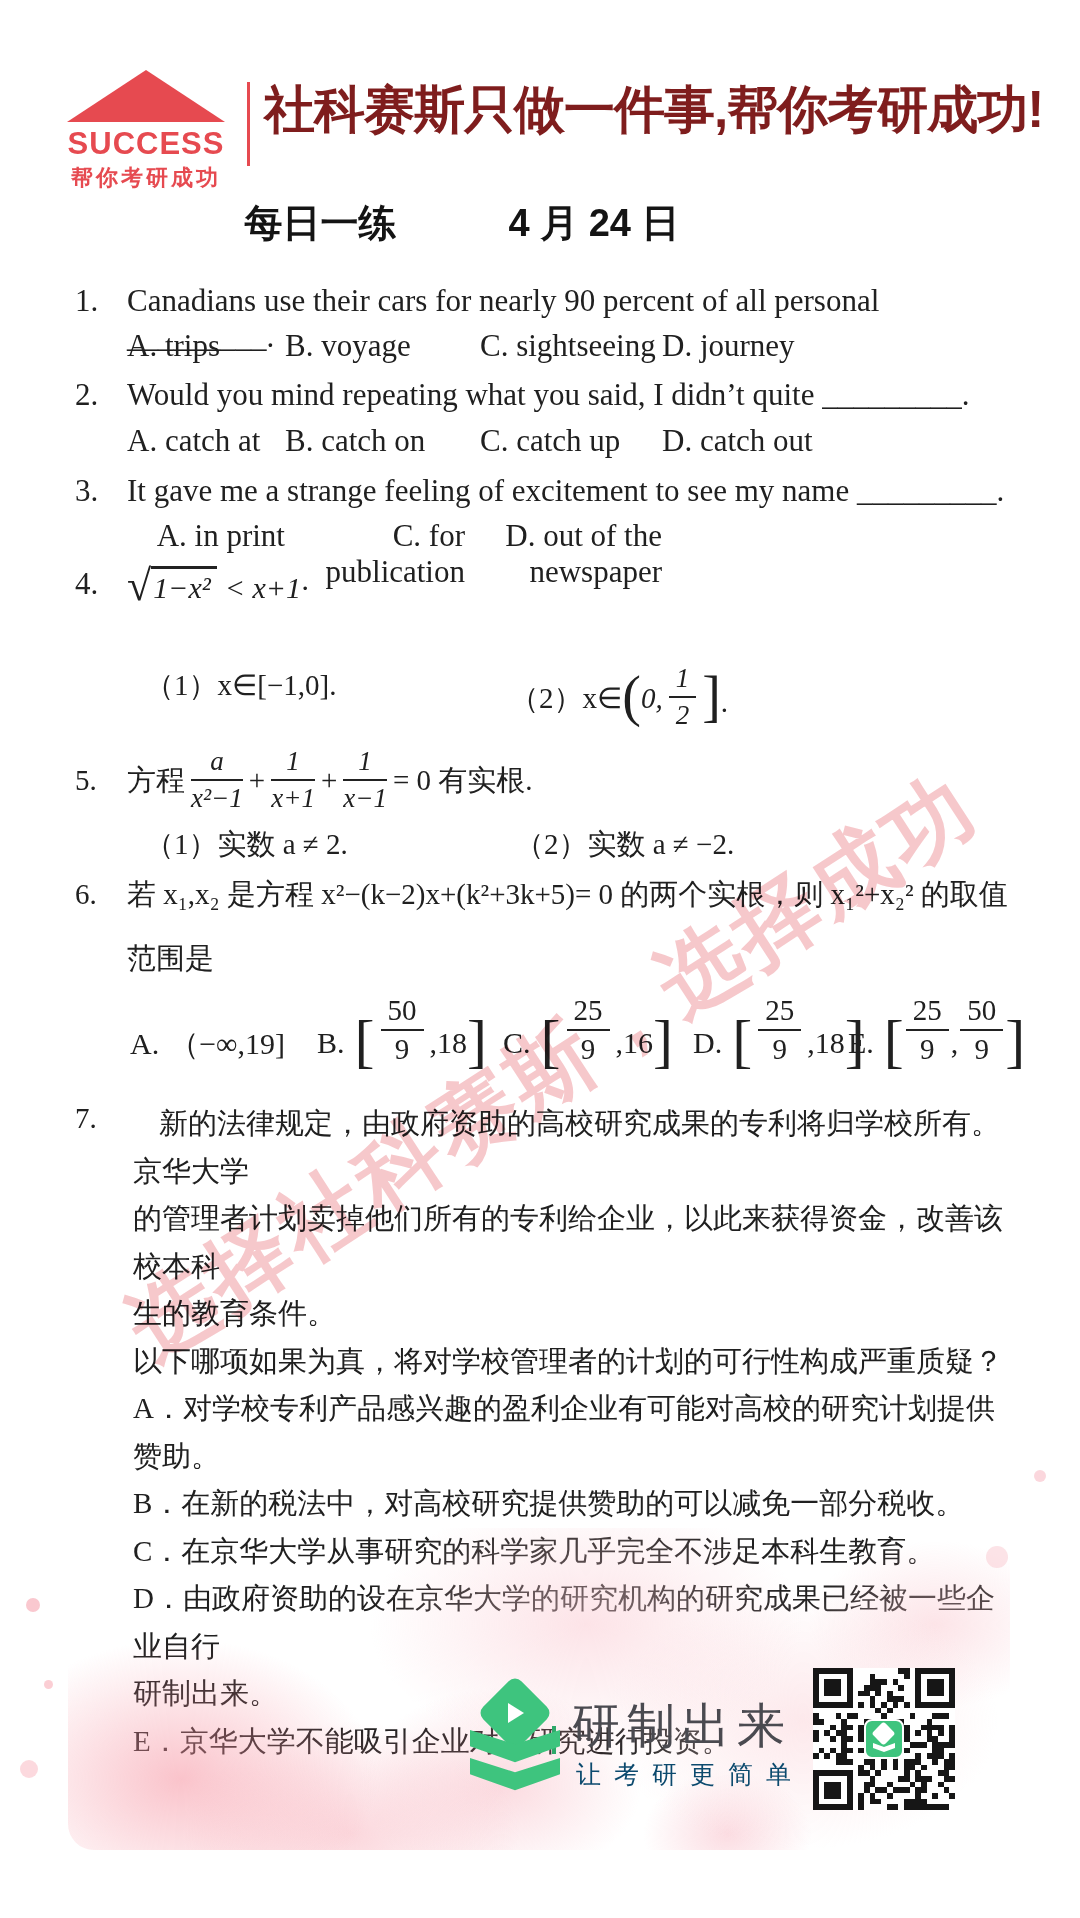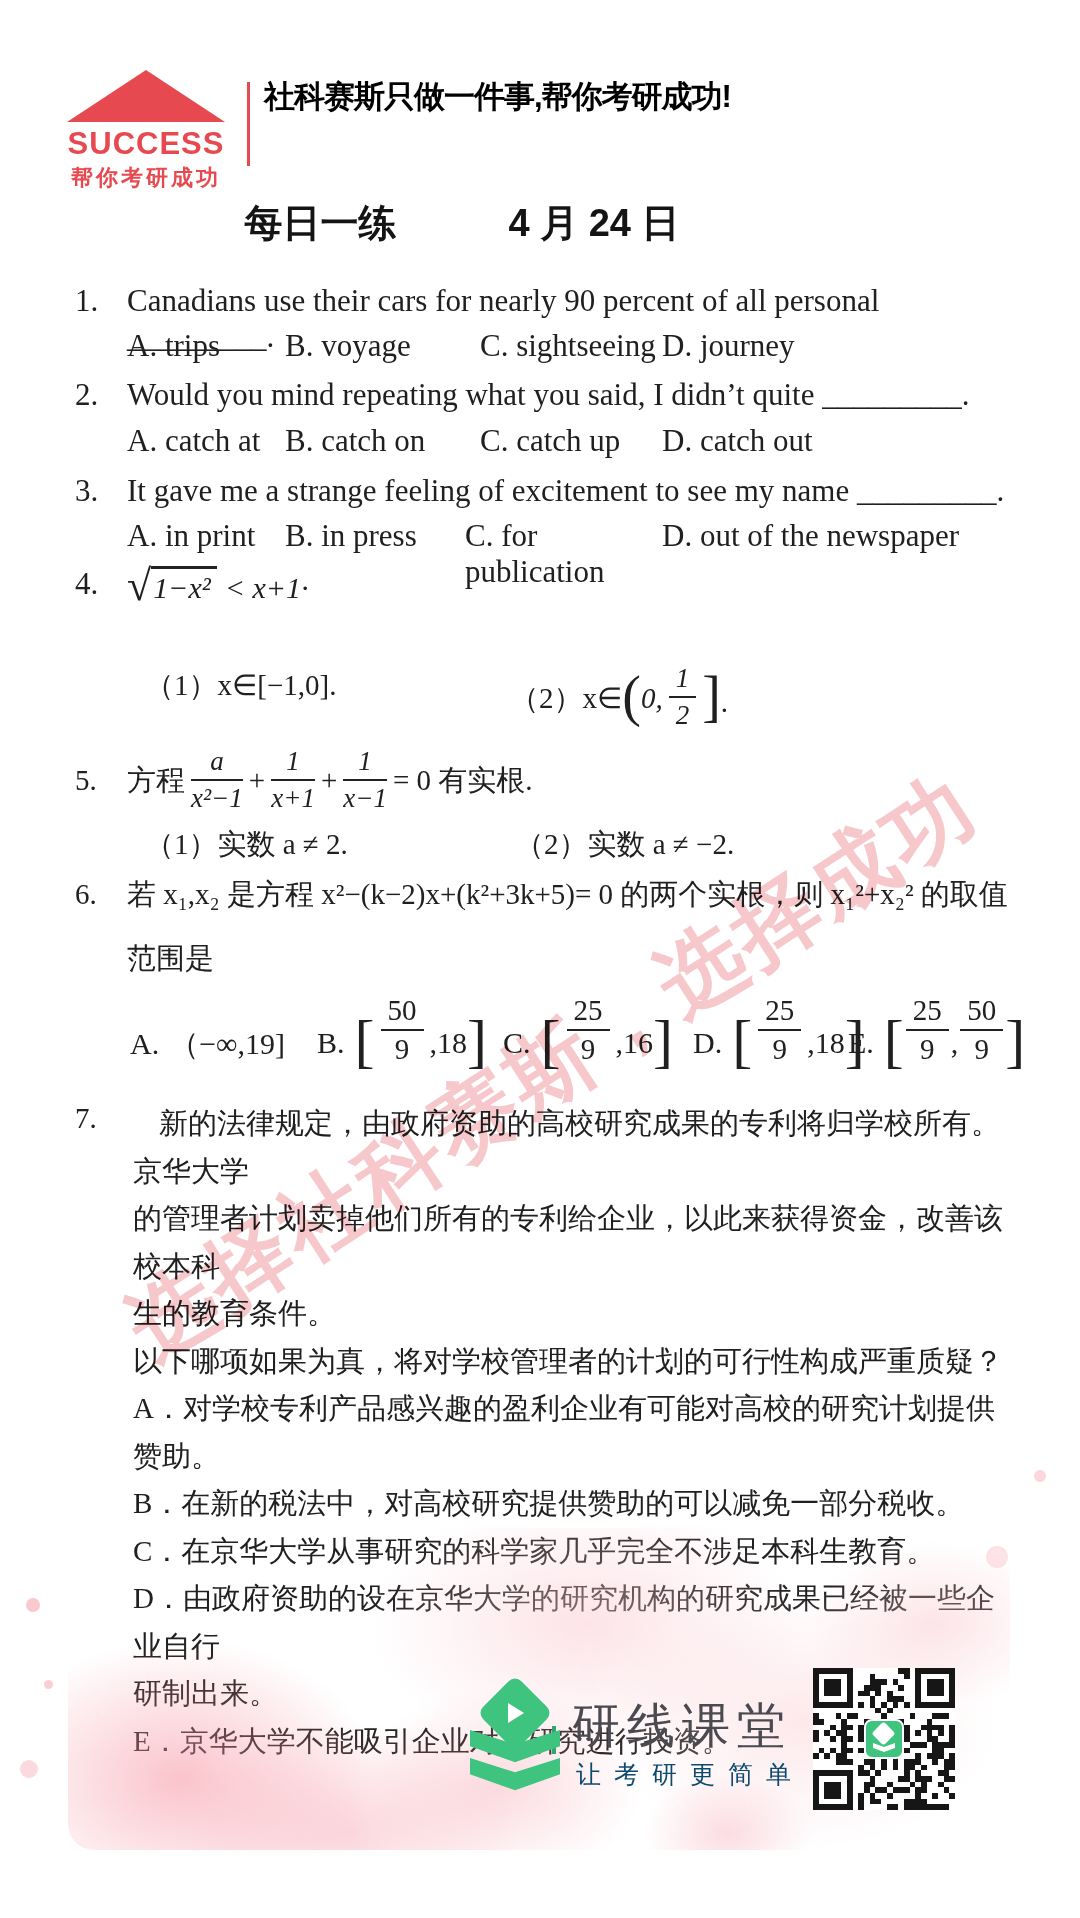--- a/index.html
+++ b/index.html
@@ -10,32 +10,32 @@
   
   .logo{position:absolute;left:58px;top:70px;width:176px;text-align:center;}
   .roof{width:158px;height:52px;margin:0 auto;background:#e64a50;
         clip-path:polygon(50% 0,100% 100%,0 100%);}
   .brand{font-family:"Liberation Sans",sans-serif;font-weight:800;font-size:31px;
          color:#e64a50;letter-spacing:1px;margin-top:4px;}
   .brand-sub{font-family:"Liberation Sans",sans-serif;font-weight:800;font-size:22px;
          color:#e64a50;letter-spacing:3px;margin-top:1px;}
   .hdiv{position:absolute;left:247px;top:82px;width:3px;height:84px;background:#e64a50;}
   .slogan{position:absolute;left:264px;top:76px;width:760px;
-          font-family:"Liberation Sans",sans-serif;font-weight:900;font-size:31px;
-          color:#000000;letter-spacing:-1px;white-space:nowrap;}
+          font-family:"Liberation Sans",sans-serif;font-weight:900;font-size:51px;
+          color:#7f1d1d;letter-spacing:-1px;white-space:nowrap;}
   
   .title{position:absolute;left:0;top:198px;width:924px;text-align:center;
          font-family:"Liberation Sans",sans-serif;font-weight:700;font-size:38px;color:#141414;}
   .title .gap{display:inline-block;width:112px;}
   
   .row{position:absolute;left:62px;width:956px;font-size:31px;line-height:36px;}
   .qnum{position:absolute;left:13px;top:0;width:52px;}
   .qtext{margin-left:65px;}
   .opts4{margin-left:65px;display:grid;grid-template-columns:158px 195px 182px auto;}
-  .opts4.q3c{grid-template-columns:158px 180px 197px auto;}
+  .opts4.q3c{grid-template-columns:158px 180px 197px auto;text-align:right;}
   .cjk{font-size:29px;}
   
   .mathrow{display:flex;align-items:center;}
   .it{font-style:italic;}
   .sqrt{display:inline-flex;align-items:flex-start;}
   .rsym{font-size:44px;line-height:1;font-style:normal;transform:translateY(-2px);}
   .rbar{border-top:3px solid #222;padding:1px 6px 0 2px;font-style:italic;font-size:30px;}
   .fr{display:inline-block;text-align:center;vertical-align:middle;margin:0 6px;
       font-style:italic;font-size:27px;line-height:1;}
   .fr .n{display:block;padding:0 7px 4px;border-bottom:2px solid #222;}
@@ -134,21 +134,20 @@
   </div>
 </div>
 
 <div class="row" style="top:473px">
   <span class="qnum">3.</span>
   <div class="qtext">It gave me a strange feeling of excitement to see my name _________.</div>
 </div>
 <div class="row" style="top:518px">
   <div class="opts4 q3c">
     <span>A. in print</span>
-    <span>B. in press</span>
     <span>C. for publication</span>
     <span>D. out of the newspaper</span>
   </div>
 </div>
 
 <div class="row" style="top:566px">
   <span class="qnum">4.</span>
   <div class="qtext mathrow">
     <span class="sqrt">
         <span class="rsym">√</span>
@@ -281,21 +280,21 @@
 
 <div class="wm">选择社科赛斯，选择成功</div>
 
 <div class="cap-icon">
   <div class="cap-diamond"></div>
   <div class="cap-play"></div>
   <div class="tassel"></div>
   <div class="chev c1"></div>
   <div class="chev c2"></div>
 </div>
-<div class="fbrand">研线课堂</div>
+<div class="fbrand">研制出来</div>
 <div class="ftag">让考研更简单</div>
 <div class="qr" id="qr">
     <div class="b"></div>
     <div class="b"></div>
     <div class="b"></div>
     <div class="b"></div>
     <div class="b"></div>
     <div class="b"></div>
     <div class="b"></div>
     <div></div>

